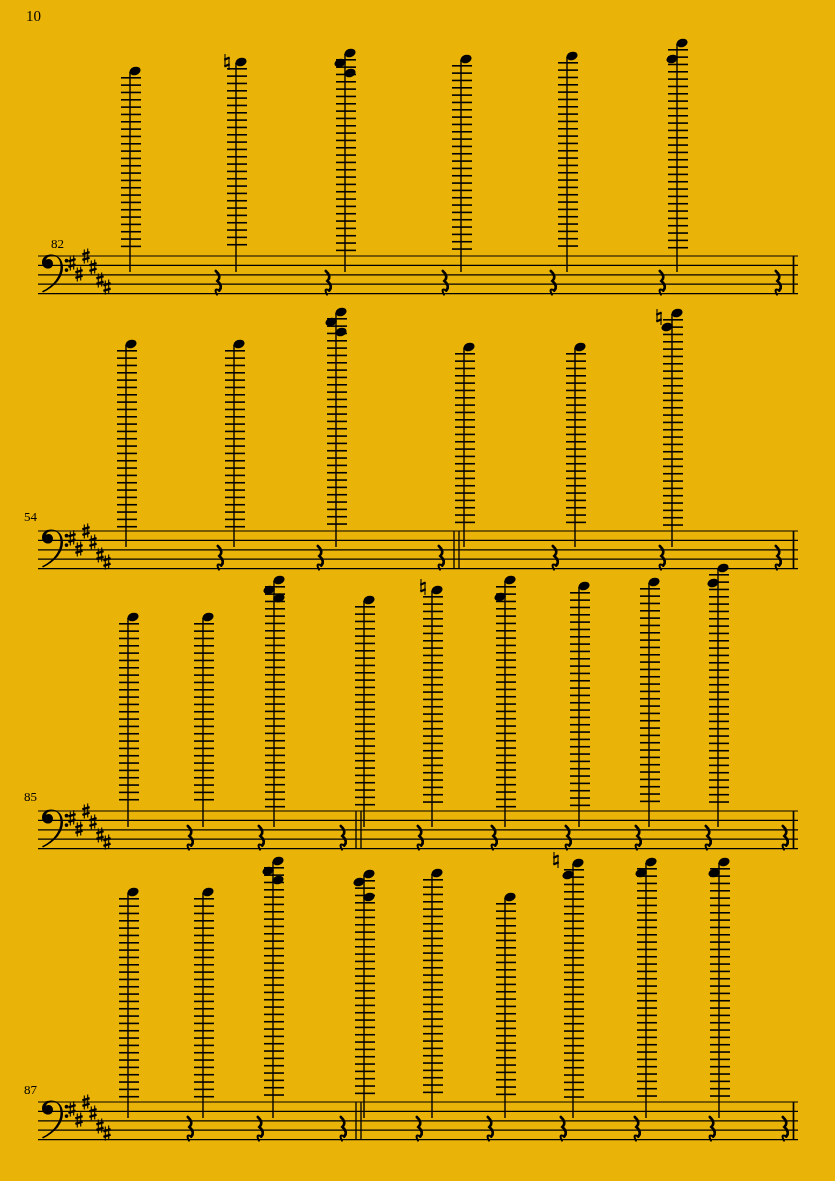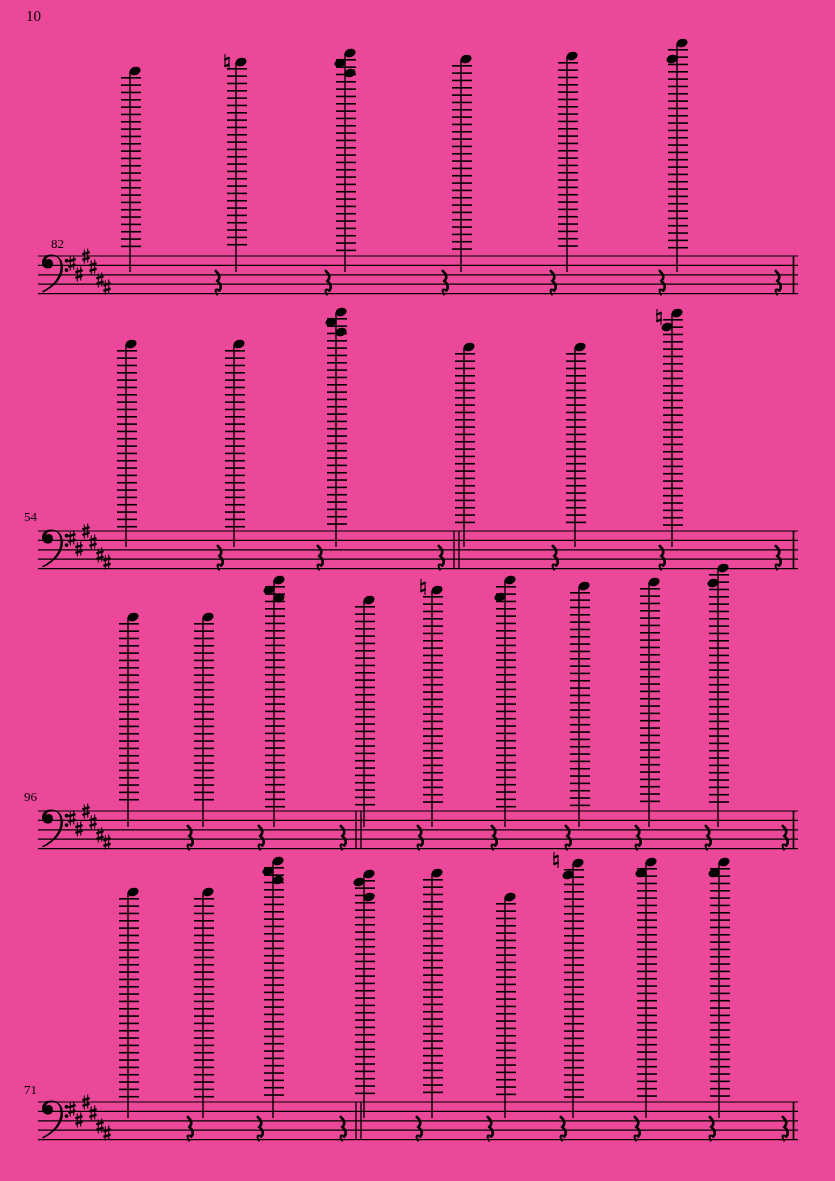--- a/index.html
+++ b/index.html
@@ -1,19 +1,19 @@
 <!DOCTYPE html>
 <html><head>
 <meta charset="utf-8">
 <style>
   html,body{margin:0;padding:0;background:#ffffff;}
   .page{
     position:relative;
     width:835px;height:1181px;
-    background:#ec4899;
+    background:#eab308;
     font-family:"Liberation Serif", serif;
     overflow:hidden;
   }
   .pagenum{
     position:absolute;
     font-size:15px;color:#000;
     font-family:"Liberation Serif", serif;
   }
   .mnum{
     position:absolute;
@@ -23,22 +23,22 @@
   svg{position:absolute;left:0;top:0;}
 </style>
 </head>
 <body>
 
 <div class="page">
   <div class="pagenum" style="left:26px;top:8px">10</div>
 
   <div class="mnum" id="mnum-0" style="left: 24px; top: 236px; margin-left: 27px;">82</div>
   <div class="mnum" id="mnum-1" style="left: 24px; top: 509px;">54</div>
-  <div class="mnum" id="mnum-2" style="left: 24px; top: 789px;">96</div>
-  <div class="mnum" id="mnum-3" style="left: 24px; top: 1082px;">71</div>
+  <div class="mnum" id="mnum-2" style="left: 24px; top: 789px;">85</div>
+  <div class="mnum" id="mnum-3" style="left: 24px; top: 1082px;">87</div>
 
   <svg id="score" width="835" height="1181" viewBox="0 0 835 1181">
       <g>
         <line x1="38" y1="256" x2="798" y2="256" stroke="#000000" stroke-width="1.2"></line>
         <line x1="38" y1="265.4" x2="798" y2="265.4" stroke="#000000" stroke-width="1.2"></line>
         <line x1="38" y1="274.8" x2="798" y2="274.8" stroke="#000000" stroke-width="1.2"></line>
         <line x1="38" y1="284.2" x2="798" y2="284.2" stroke="#000000" stroke-width="1.2"></line>
         <line x1="38" y1="293.6" x2="798" y2="293.6" stroke="#000000" stroke-width="1.2"></line>
         <path d="M 43,292.5
     C 56,286 63,277 63,267.5

